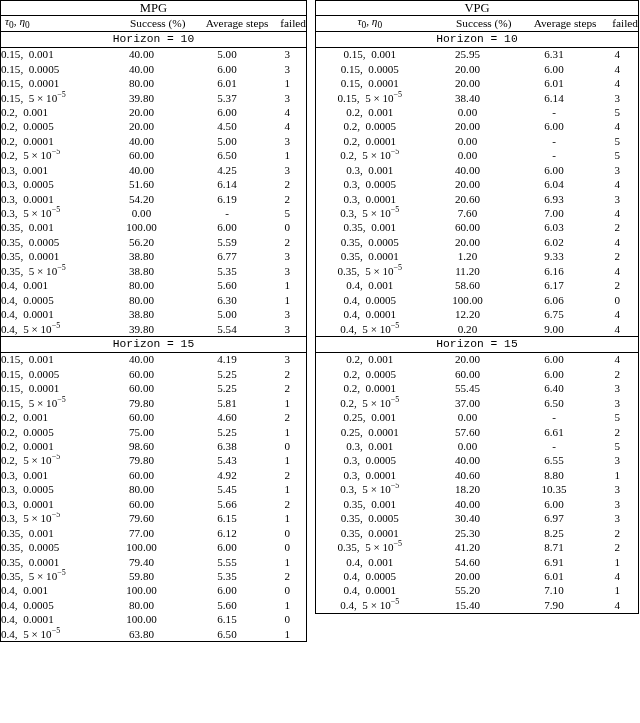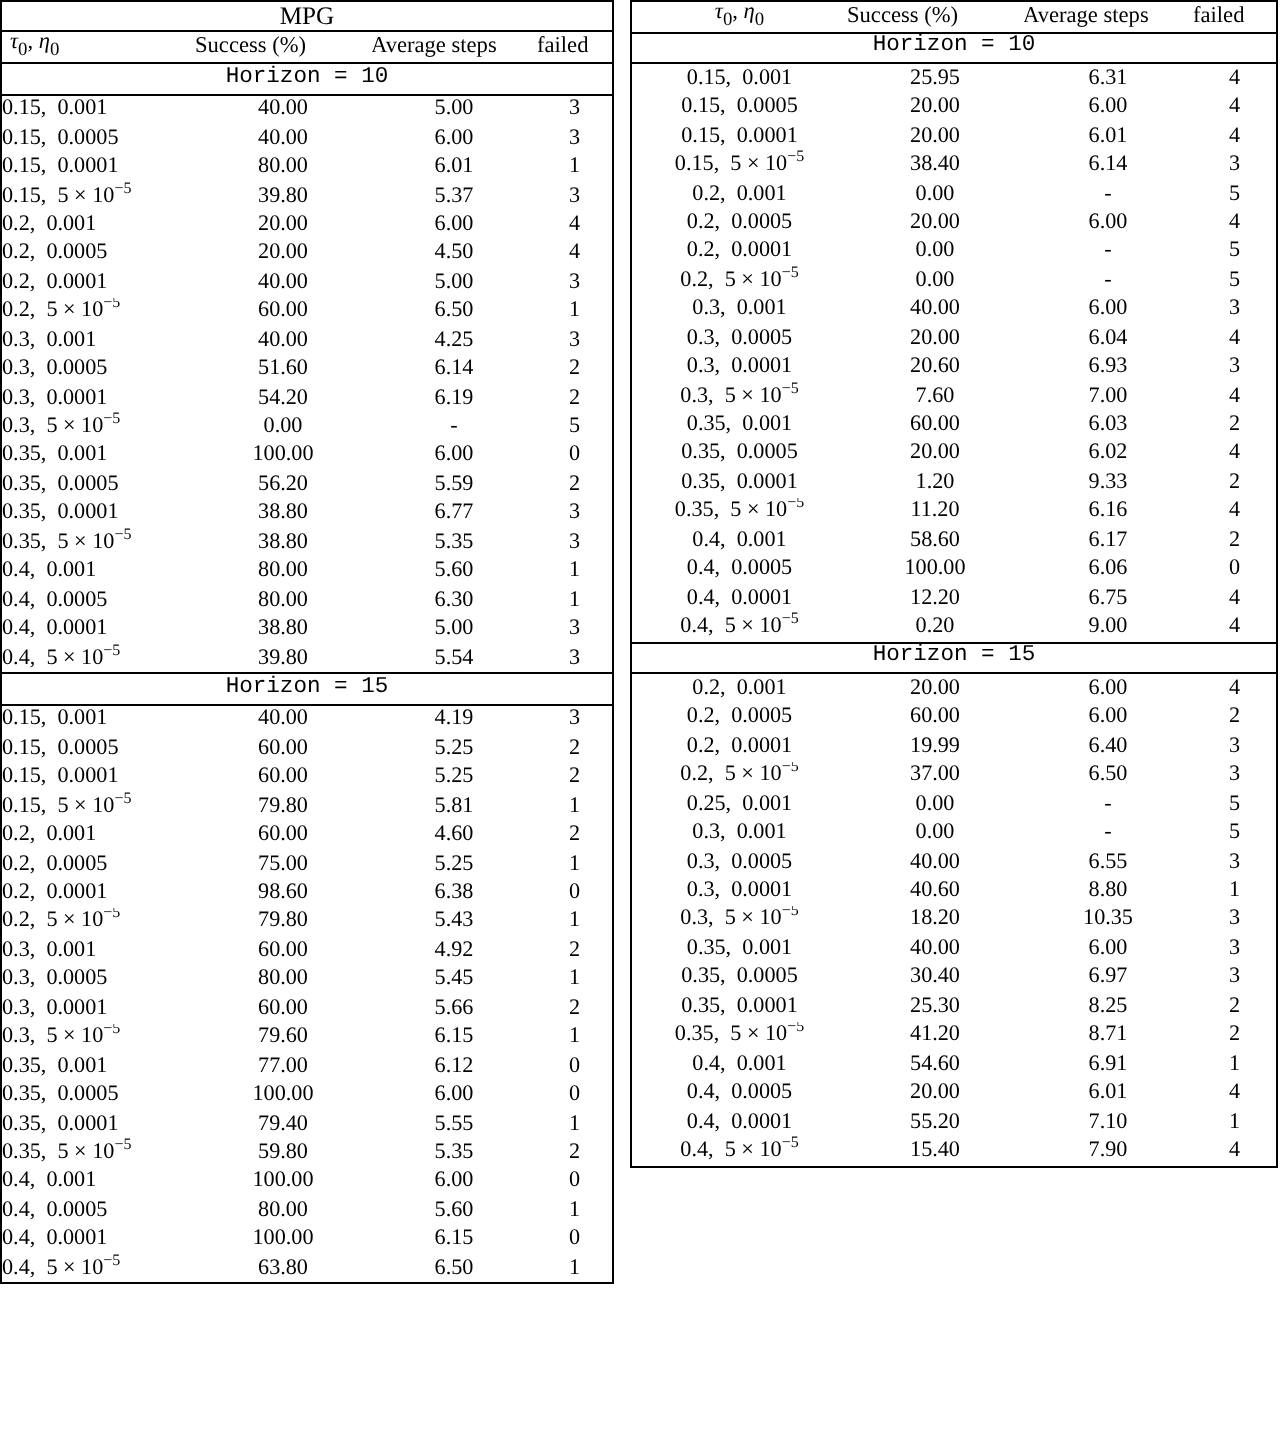--- a/index.html
+++ b/index.html
@@ -50,21 +50,21 @@
   
   tr.hr-below > td, tr.hr-below > th { border-bottom: 1px solid #000; }
 
   .title {
     text-align: center;
     font-weight: bold;
     font-size: 12.6px;
     height: 16px;
   }
   .colhead {
-    text-align: left;
+    text-align: right;
     height: 16.5px;
     font-size: 11.3px;
   }
   .colhead.p0 { text-align: left; padding-left: 4px; }
   .colhead.p0c { text-align: center; }
   .section {
     text-align: center;
     height: 15.5px;
     font-size: 11.3px;
     font-family: Liberation Mono, monospace;
@@ -362,20 +362,23 @@
   <div class="tablewrap right" id="wrap-right">
       <table class="ltab right">
         <colgroup>
           <col class="w0">
           <col class="w1">
           <col class="w2">
           <col class="w3">
         </colgroup>
         <tbody>
           <tr class="hr-below">
+            <th colspan="4" class="title">VPG</th>
+          </tr>
+          <tr class="hr-below">
             <th class="colhead p0c"><span class="ital">τ</span><sub>0</sub>, <span class="ital">η</span><sub>0</sub></th>
             <th class="colhead  vr">Success (%)</th>
             <th class="colhead  vr">Average steps</th>
             <th class="colhead  vr">failed</th>
           </tr>
           <tr class="hr-below">
             <td colspan="4" class="section">Horizon = 10</td>
           </tr>
           <tr>
             <td class="c0c">0.15,&nbsp;&nbsp;0.001</td>
@@ -507,35 +510,41 @@
             <td class="num vr">4</td>
           </tr>
           <tr>
             <td class="c0c">0.2,&nbsp;&nbsp;0.0005</td>
             <td class="num vr">60.00</td>
             <td class="num vr">6.00</td>
             <td class="num vr">2</td>
           </tr>
           <tr>
             <td class="c0c">0.2,&nbsp;&nbsp;0.0001</td>
-            <td class="num vr">19.99</td>
+            <td class="num vr">55.45</td>
             <td class="num vr">6.40</td>
             <td class="num vr">3</td>
           </tr>
           <tr>
             <td class="c0c">0.2,&nbsp;&nbsp;5 × 10<span class="sup">−5</span></td>
             <td class="num vr">37.00</td>
             <td class="num vr">6.50</td>
             <td class="num vr">3</td>
           </tr>
           <tr>
             <td class="c0c">0.25,&nbsp;&nbsp;0.001</td>
             <td class="num vr">0.00</td>
             <td class="num vr">-</td>
             <td class="num vr">5</td>
+          </tr>
+          <tr>
+            <td class="c0c">0.25,&nbsp;&nbsp;0.0001</td>
+            <td class="num vr">57.60</td>
+            <td class="num vr">6.61</td>
+            <td class="num vr">2</td>
           </tr>
           <tr>
             <td class="c0c">0.3,&nbsp;&nbsp;0.001</td>
             <td class="num vr">0.00</td>
             <td class="num vr">-</td>
             <td class="num vr">5</td>
           </tr>
           <tr>
             <td class="c0c">0.3,&nbsp;&nbsp;0.0005</td>
             <td class="num vr">40.00</td>

